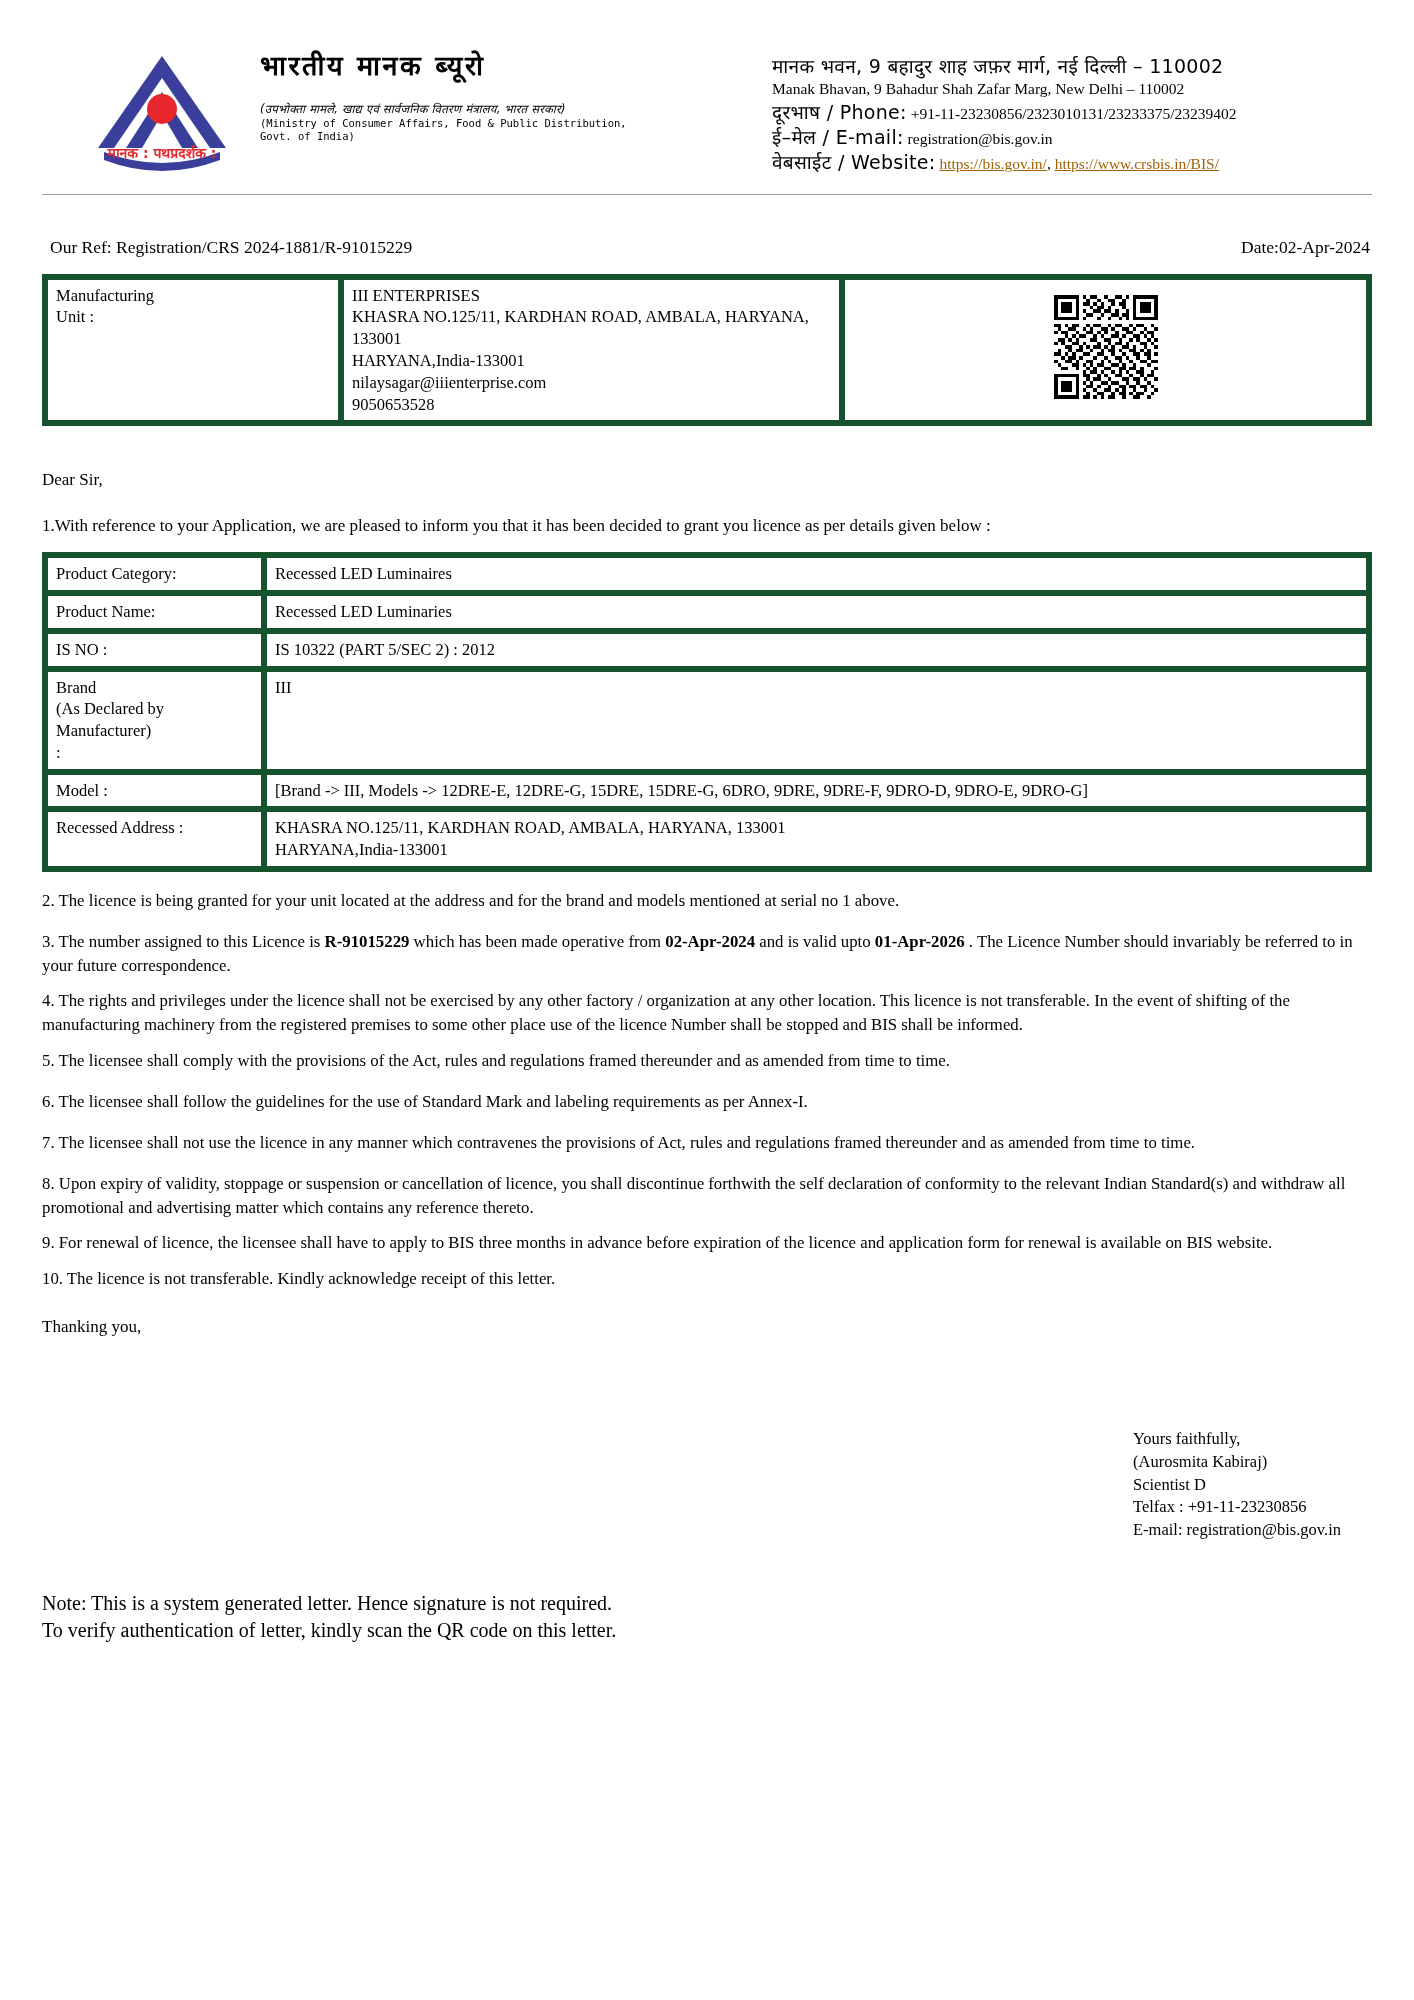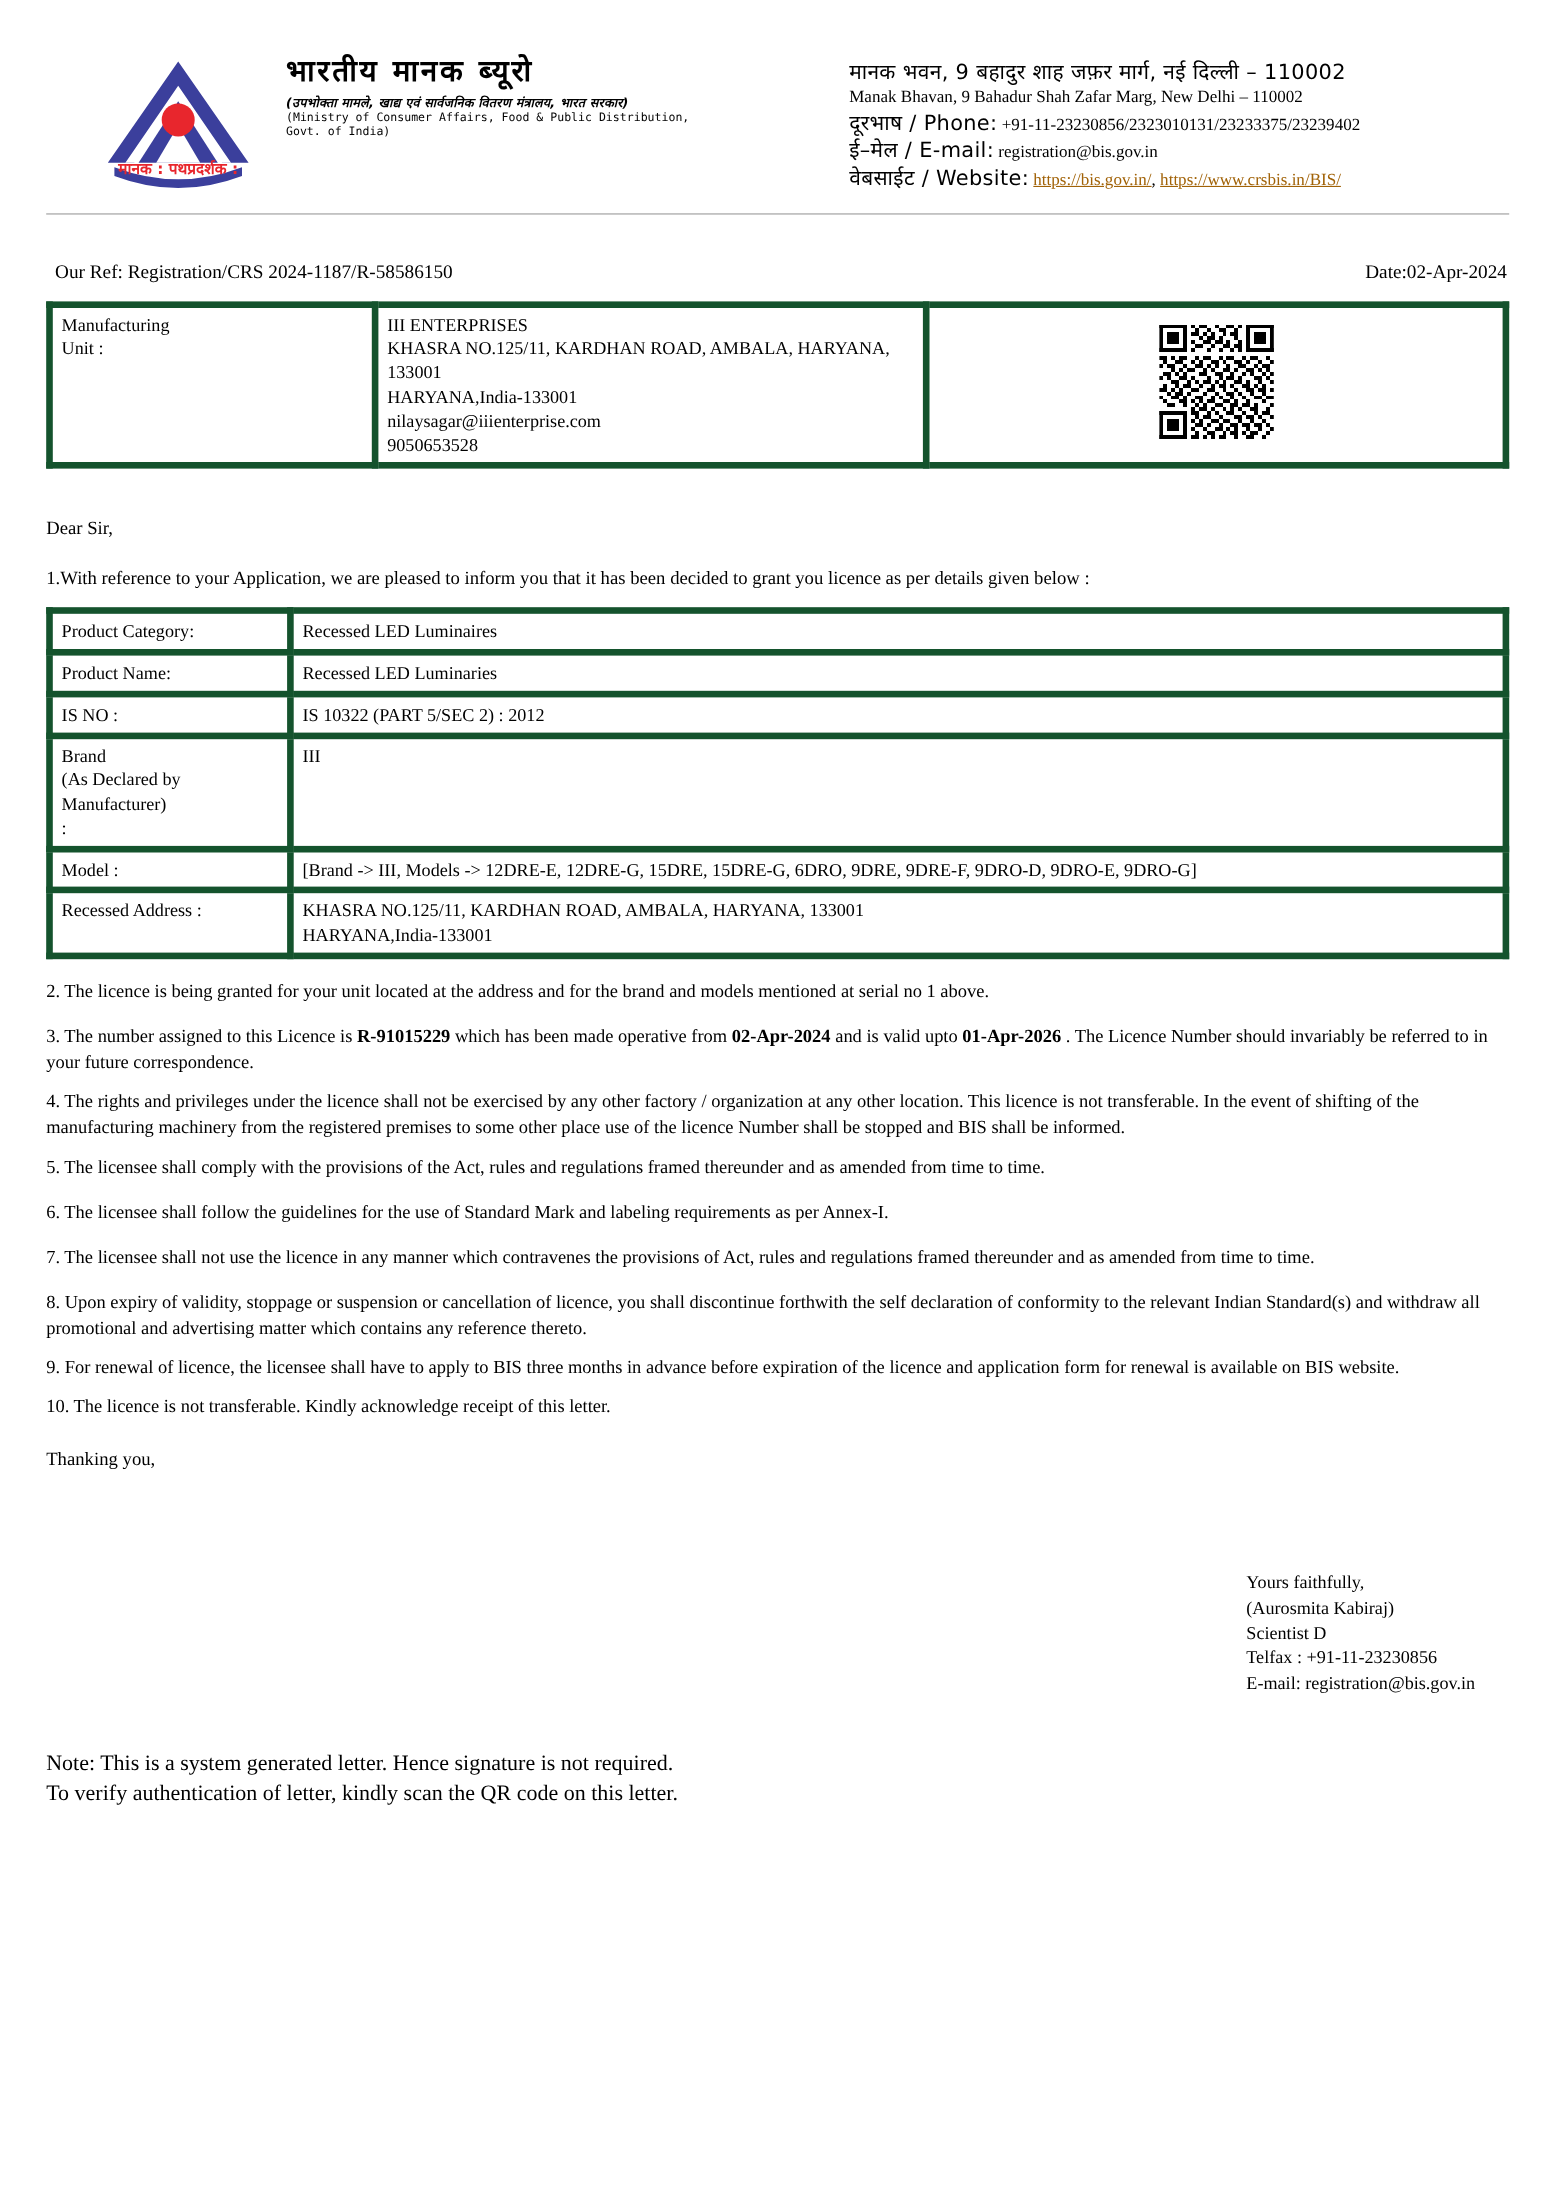--- a/index.html
+++ b/index.html
@@ -50,23 +50,23 @@
     font-size: 27px;
     font-weight: bold;
     letter-spacing: 2.5px;
     line-height: 1.15;
     white-space: nowrap;
   }
   .hindi-sub {
     font-family: "DejaVu Sans", sans-serif;
     font-size: 11.5px;
     font-style: italic;
-    font-weight: bold;
+    font-weight: normal;
     letter-spacing: 0.2px;
-    margin-top: 4px;
+    margin-top: 20px;
     white-space: nowrap;
   }
   .eng-title {
     font-family: "Liberation Serif", serif;
     font-size: 25.5px;
     font-weight: bold;
     letter-spacing: 0.3px;
     margin-top: 2px;
     white-space: nowrap;
   }
@@ -221,21 +221,21 @@
       <div class="ln">Manak Bhavan, 9 Bahadur Shah Zafar Marg, New Delhi – 110002</div>
       <div class="ln"><span class="dev-txt">दूरभाष / Phone:</span> <span>+91-11-23230856/2323010131/23233375/23239402</span></div>
       <div class="ln"><span class="dev-txt">ई–मेल / E-mail:</span> <span>registration@bis.gov.in</span></div>
       <div class="ln"><span class="dev-txt">वेबसाईट / Website:</span> <a href="#">https://bis.gov.in/</a><span>, </span><a href="#">https://www.crsbis.in/BIS/</a></div>
     </div>
   </div>
 
   <hr class="hr-rule">
 
   <div class="refline">
-    <div class="left">Our Ref: Registration/CRS 2024-1187/R-58586150</div>
+    <div class="left">Our Ref: Registration/CRS 2024-1881/R-91015229</div>
     <div class="right">Date:02-Apr-2024</div>
   </div>
 
 
   <table class="doc-tbl mfg-tbl">
     <tbody>
         <tr>
       <td class="c1">
         <div>Manufacturing</div>
         <div>Unit :</div>

